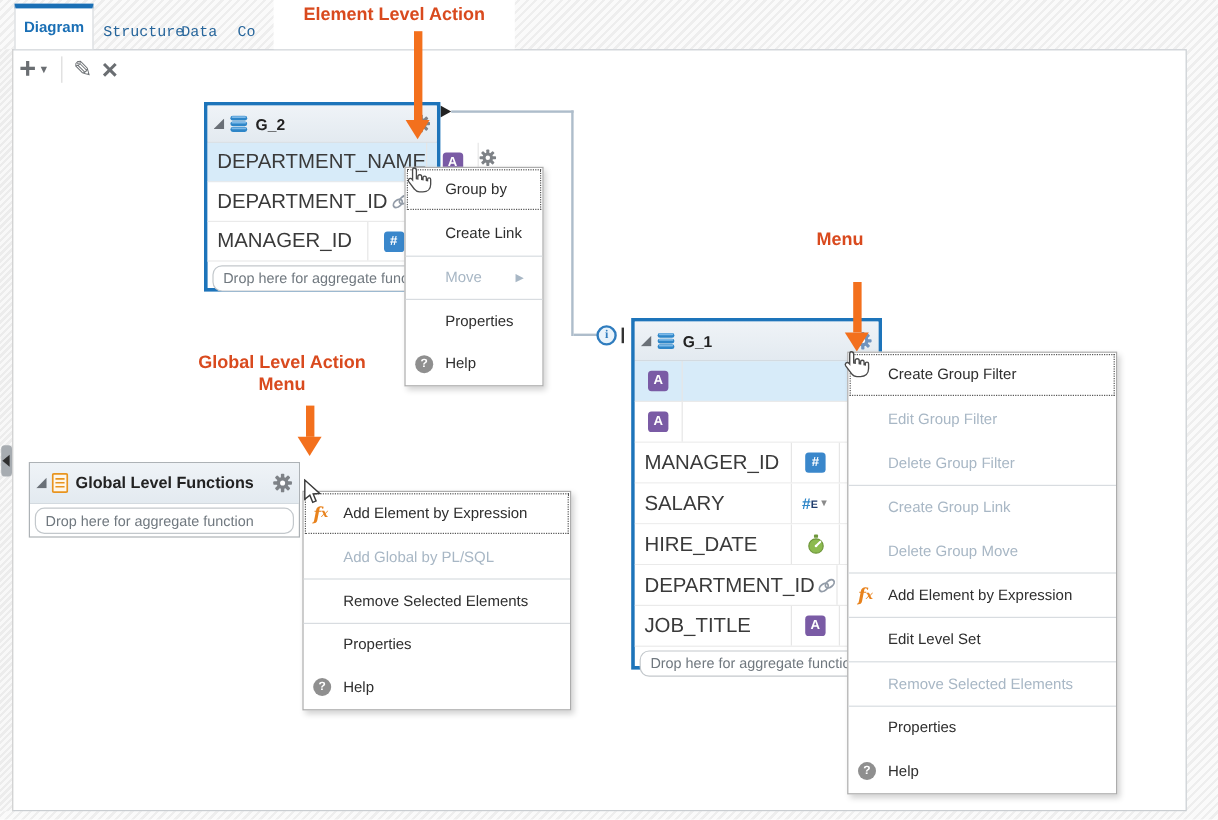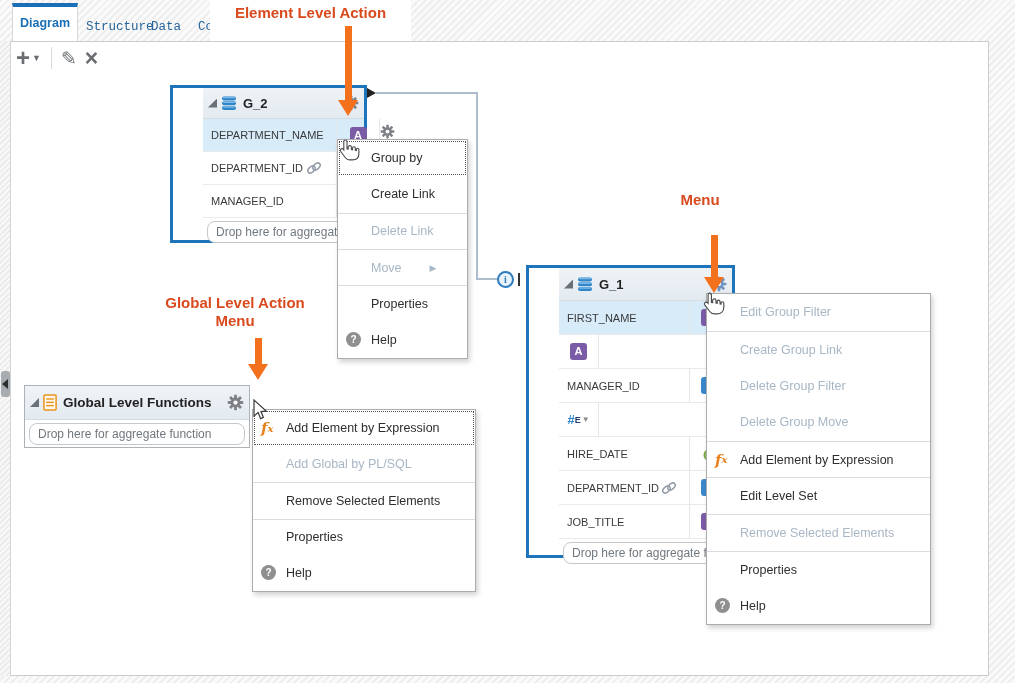--- a/index.html
+++ b/index.html
@@ -13,21 +13,21 @@
   
   .tabbar{position:absolute;left:0;top:0;width:1015px;height:41px;}
   .tab-active{
     position:absolute;left:12px;top:3px;width:66px;height:38px;background:#fff;
     border-top:4px solid #1A6FB5;border-left:1px solid #D5D9DC;border-right:1px solid #D5D9DC;
     box-sizing:border-box;text-align:center;line-height:32px;
     color:#1A6FB5;font-weight:bold;font-size:12.5px;z-index:4;
   }
   .tab{position:absolute;top:20px;font-size:12.5px;color:#26659B;z-index:1;font-family:Liberation Mono, monospace;}
   .label-overlay{
-    position:absolute;left:210px;top:0;width:201px;height:41px;background:#fff;z-index:3;
+    position:absolute;left:228px;top:0;width:201px;height:41px;background:#fff;z-index:3;
     text-align:center;
   }
   .ann-text{color:#D94A1E;font-weight:bold;font-size:15px;line-height:18px;text-align:center;}
   .label-overlay .ann-text{display:block;margin-top:4px;}
 
   
   .canvas{position:absolute;left:10px;top:41px;width:979px;height:635px;background:#fff;
     border:1px solid #C9CDD1;box-sizing:border-box;z-index:0;}
 
   
@@ -49,31 +49,31 @@
   
   .conn{position:absolute;background:#AEBDCB;z-index:1;}
   .conn-arrow{position:absolute;left:367px;top:88px;width:0;height:0;z-index:1;
     border-top:5px solid transparent;border-bottom:5px solid transparent;border-left:9px solid #222;}
   .conn-info{position:absolute;left:497px;top:271px;width:13px;height:13px;border-radius:50%;
     background:#E8F3FB;border:2px solid #2F7CBE;color:#2F7CBE;font-size:10px;font-weight:bold;
     text-align:center;line-height:13px;z-index:2;font-family:"Liberation Serif", serif;}
   .conn-tick{position:absolute;left:518px;top:273px;width:2px;height:13px;background:#333;z-index:2;}
 
   
-  .gbox{position:absolute;background:#fff;border:3px solid #1D74BA;box-sizing:border-box;z-index:2;padding-left:30px;}
+  .gbox{position:absolute;background:#fff;border:3px solid #1D74BA;box-sizing:border-box;z-index:2;}
   .ghdr{position:relative;background:linear-gradient(#EFF3F7,#E3EAF0);display:flex;align-items:center;
     border-bottom:1px solid #D3DAE0;}
   .ghdr .gtitle{font-size:13px;font-weight:bold;color:#222;margin-left:6px;}
   .tri{width:9px;height:9px;background:#6A7077;clip-path:polygon(100% 0,100% 100%,0 100%);
     margin:0 4px 0 5px;flex:0 0 auto;}
   .hdr-gear{margin-left:auto;margin-right:5px;display:flex;}
   .grow{display:flex;align-items:stretch;border-bottom:1px solid #EAEAEA;background:#fff;}
   .grow.sel{background:#D7EBF9;}
   .rname-cell{display:flex;align-items:center;padding-left:8px;border-right:1px solid #E6E6E6;box-sizing:border-box;}
-  .rname{font-size:11px;color:#3A3A3A;white-space:nowrap;}
+  .rname{font-size:17px;color:#3A3A3A;white-space:nowrap;}
   .rbadge-cell{display:flex;align-items:center;justify-content:center;border-right:1px solid #E6E6E6;box-sizing:border-box;}
   .rgear-cell{display:flex;align-items:center;justify-content:center;flex:1;}
   .badge{width:17px;height:17px;border-radius:3px;color:#fff;font-size:11px;font-weight:bold;
     text-align:center;line-height:17px;display:inline-block;}
   .badge.purple{background:#7A5BA5;}
   .badge.blue{background:#3A87CB;}
   .sal-hash{color:#2E86C8;font-weight:bold;font-size:13px;}
   .sal-e{color:#1F3D6E;font-weight:bold;font-size:9px;}
   .sal-caret{color:#8A8A8A;font-size:8px;margin-left:1px;}
   .droprow{padding:3px 4px;}
@@ -249,23 +249,20 @@
               <rect x="1" y="10" width="22" height="4" rx="1"></rect>
               <rect x="10" y="1" width="4" height="22" rx="1" transform="rotate(45 12 12)"></rect>
               <rect x="1" y="10" width="22" height="4" rx="1" transform="rotate(45 12 12)"></rect>
               <circle cx="12" cy="12" r="7"></circle>
             </g>
             <circle cx="12" cy="12" r="3" fill="#fff"></circle>
           </svg>
       </span>
     </div>
     <div class="grow sel" style="height:33px">
-      <div class="rname-cell" style="flex:0 0 131px">
-          <span class="rname">FIRST_NAME</span>
-        </div>
       <div class="rbadge-cell" style="flex:0 0 40px">
           <span class="badge purple">A</span>
         </div>
       <div class="rgear-cell"></div>
     </div>
     <div class="grow" style="height:33px">
       <div class="rbadge-cell" style="flex:0 0 40px">
           <span class="badge purple">A</span>
         </div>
       <div class="rgear-cell"></div>
@@ -273,20 +270,23 @@
     <div class="grow" style="height:33px">
       <div class="rname-cell" style="flex:0 0 131px">
           <span class="rname">MANAGER_ID</span>
         </div>
       <div class="rbadge-cell" style="flex:0 0 40px">
           <span class="badge blue">#</span>
         </div>
       <div class="rgear-cell"></div>
     </div>
     <div class="grow" style="height:33px">
+      <div class="rname-cell" style="flex:0 0 131px">
+          <span class="rname">SALARY</span>
+        </div>
       <div class="rbadge-cell" style="flex:0 0 40px">
         <span class="sal-hash">#</span>
           <span class="sal-e">E</span>
           <span class="sal-caret">▼</span>
       </div>
       <div class="rgear-cell"></div>
     </div>
     <div class="grow" style="height:33px">
       <div class="rname-cell" style="flex:0 0 131px">
           <span class="rname">HIRE_DATE</span>
@@ -353,29 +353,26 @@
             </g>
             <circle cx="12" cy="12" r="3" fill="#fff"></circle>
           </svg>
       </span>
     </div>
     <div class="droprow">
         <div class="dropzone">Drop here for aggregate function</div>
       </div>
   </div>
 
-  <div class="menu m-el" style="left:337px;top:139px;width:131px">
+  <div class="menu m-el" style="left:337px;top:139px;width:116px">
     <div class="mi focused">
         <span>Group by</span>
       </div>
     <div class="mi">
         <span>Create Link</span>
-      </div>
-    <div class="mi dis sep">
-        <span>Delete Link</span>
       </div>
     <div class="mi dis sep">
         <span>Move</span>
         <span class="sub-arrow">▶</span>
       </div>
     <div class="mi sep">
         <span>Properties</span>
       </div>
     <div class="mi">
         <span class="ico">
@@ -404,28 +401,31 @@
       </div>
     <div class="mi">
         <span class="ico">
           <span class="help-circ">?</span>
         </span>
         <span>Help</span>
       </div>
   </div>
 
   <div class="menu m-gr" style="left:706px;top:293px;width:225px">
+    <div class="mi focused">
+        <span>Create Group Filter</span>
+      </div>
     <div class="mi dis">
         <span>Edit Group Filter</span>
       </div>
+    <div class="mi dis">
+        <span>Delete Group Filter</span>
+      </div>
     <div class="mi dis sep">
         <span>Create Group Link</span>
-      </div>
-    <div class="mi dis">
-        <span>Delete Group Filter</span>
       </div>
     <div class="mi dis">
         <span>Delete Group Move</span>
       </div>
     <div class="mi sep">
         <span class="ico fx-ico">
           <span class="fx-f">f</span>
           <span class="fx-x">x</span>
         </span>
         <span>Add Element by Expression</span>

